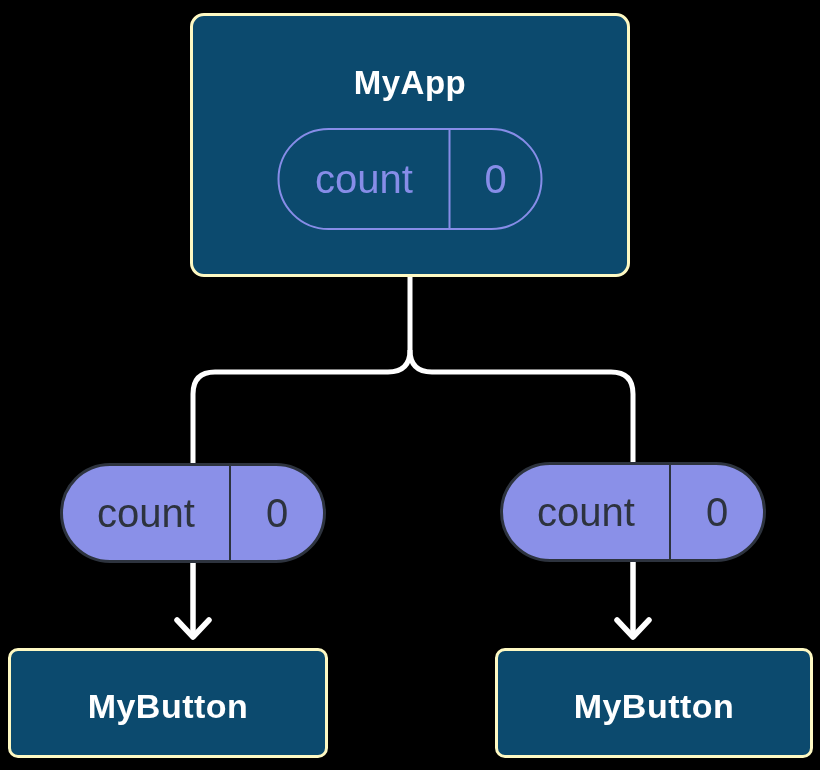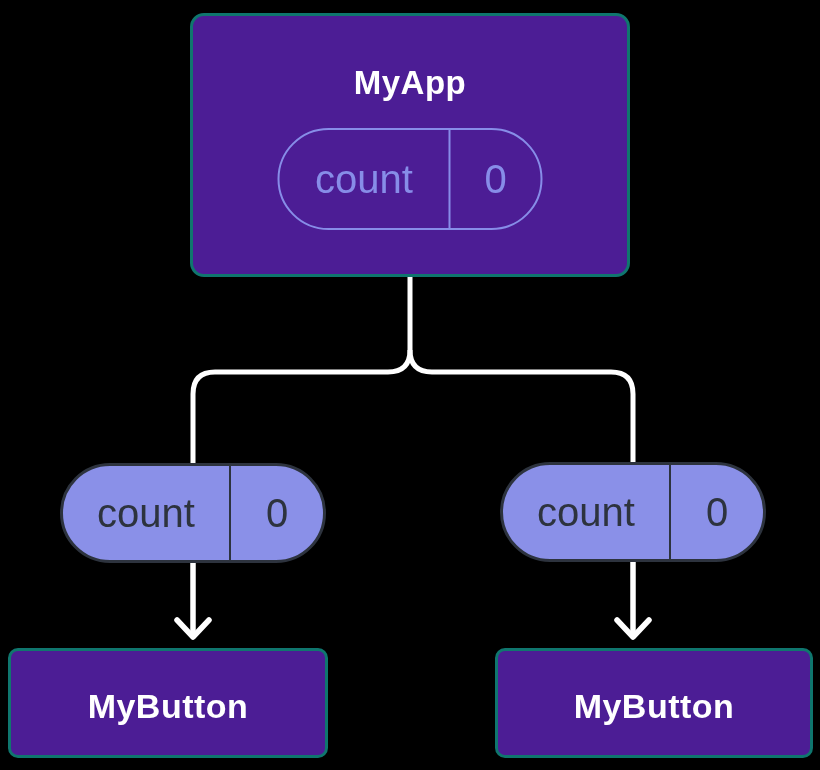--- a/index.html
+++ b/index.html
@@ -17,22 +17,22 @@
   }
   .connector-svg {
     position: absolute;
     left: 0;
     top: 0;
     z-index: 1;
   }
   .component-box {
     position: absolute;
     box-sizing: border-box;
-    background: #4c1d95;
-    border: 3px solid #0f766e;
+    background: #0c4a6e;
+    border: 3px solid #fef9c3;
     z-index: 2;
   }
   .root-box {
     left: 190px;
     top: 13px;
     width: 440px;
     height: 264px;
     border-radius: 14px;
   }
   .root-title {

